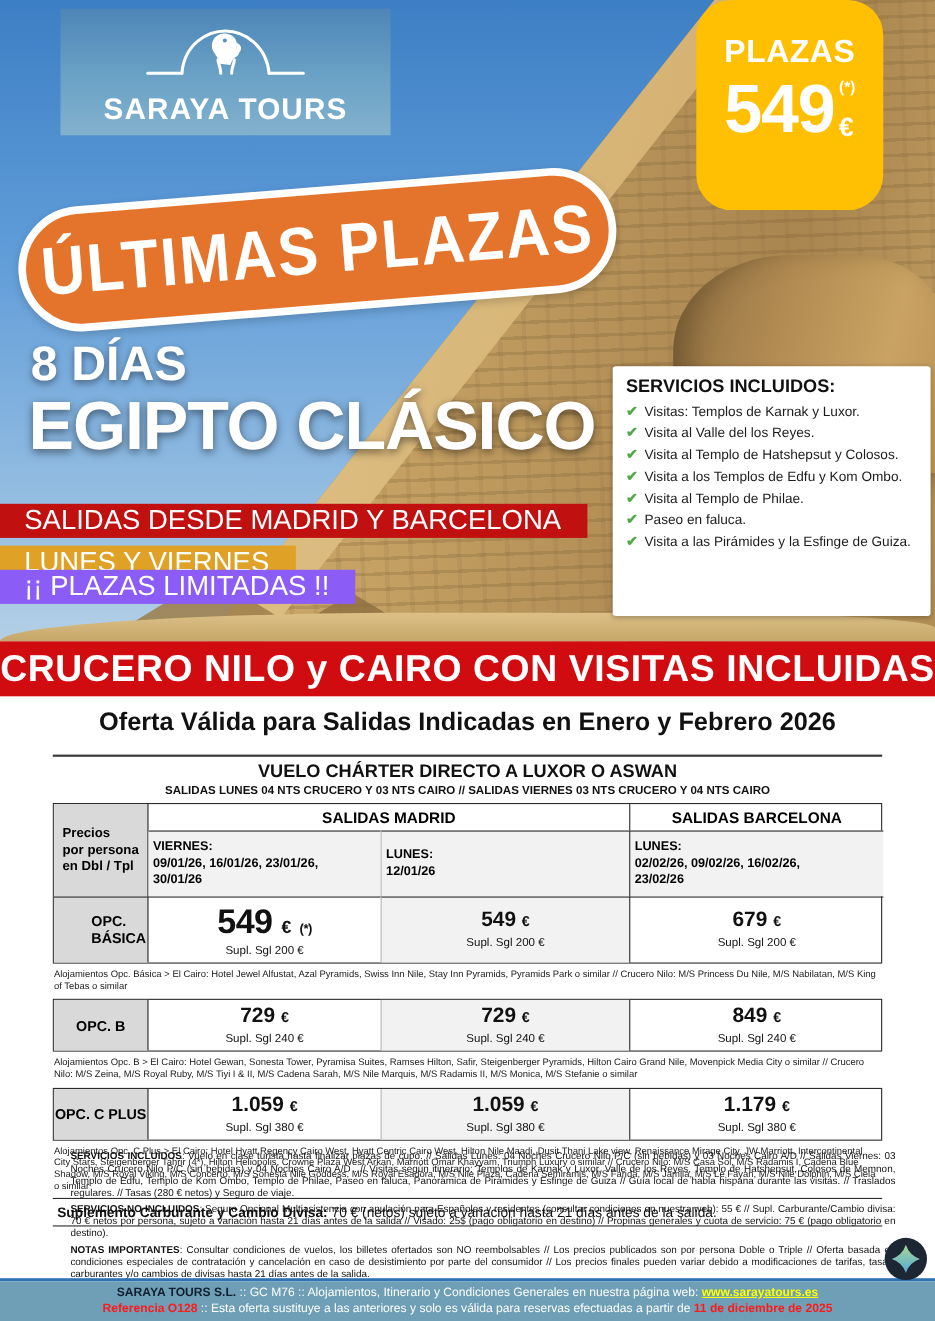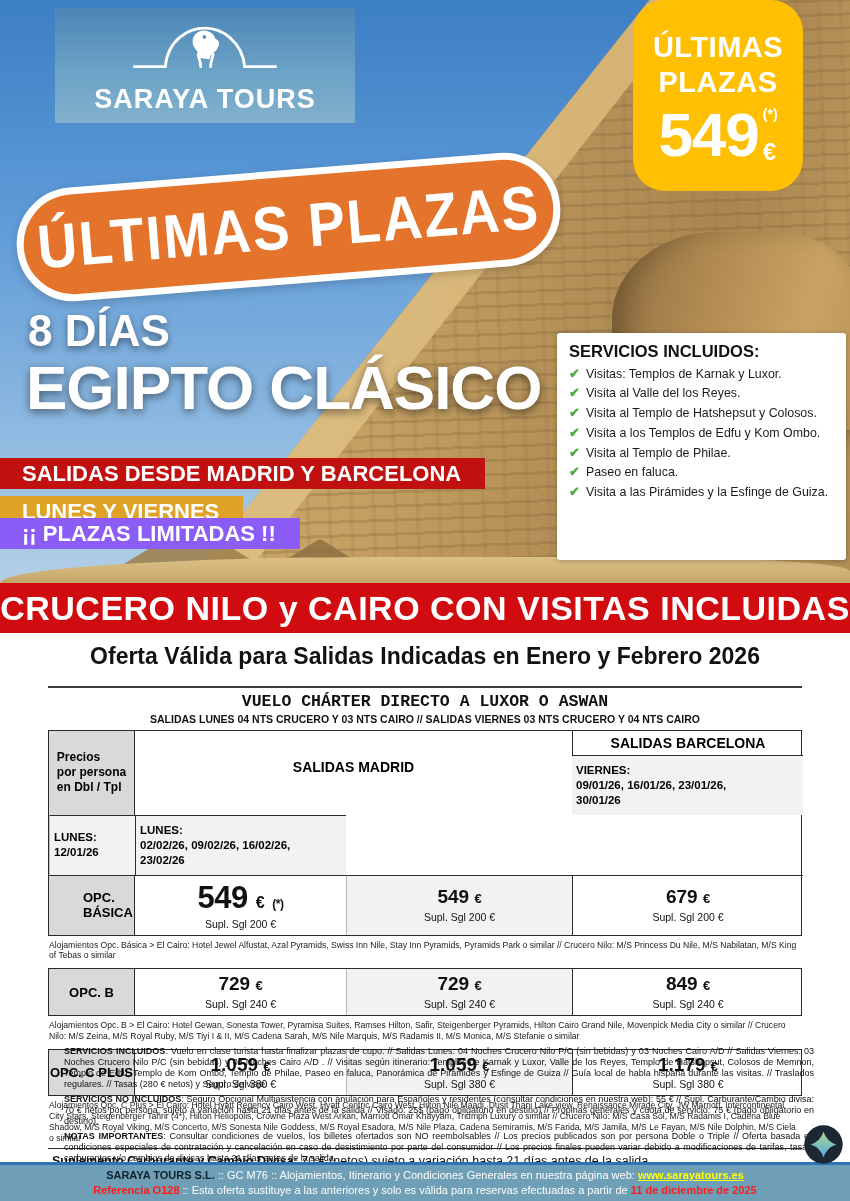--- a/index.html
+++ b/index.html
@@ -63,42 +63,42 @@
   .stamp-text { color:#fff; font-weight:bold; font-size:55px; letter-spacing:2px; transform:scaleY(1.12); white-space:nowrap; }
 
   
   .days { position:absolute; left:28px; top:306px; color:#fff; font-weight:bold; font-size:44px;
           text-shadow:0 3px 7px rgba(0,0,0,.45); }
   .title { position:absolute; left:26px; top:352px; color:#fff; font-weight:bold; font-size:62px; letter-spacing:-1px;
           text-shadow:0 3px 8px rgba(0,0,0,.5); }
 
   
   .ribbon { position:absolute; left:0; height:31px; display:flex; align-items:center;
-          padding:0 24px 0 22px; color:#fff; font-weight:bold; font-size:22px; white-space:nowrap; }
+          padding:0 24px 0 22px; color:#fff; font-weight:normal; font-size:25px; white-space:nowrap; }
   .ribbon-red  { top:458px; background:#c01010; }
   .ribbon-g1   { top:496px; background:#dfa226; }
   .ribbon-g2   { top:518px; background:#8b5cf6; }
 
   
   .services { position:absolute; left:557px; top:333px; width:289px; height:227px; background:#fff;
           border-radius:3px; padding:9px 10px 6px 12px; box-shadow:0 1px 5px rgba(0,0,0,.25); }
   .services-title { font-weight:bold; font-size:16.5px; color:#111; margin-bottom:5px; }
   .svc { display:flex; align-items:flex-start; margin:5.5px 0; font-size:12.4px; color:#1c1c1c; line-height:1.15; }
   .svc .chk { color:#52a947; font-weight:bold; font-size:13px; margin-right:6px; line-height:1.1; }
 
   
   .banner { position:absolute; left:0; top:583px; width:850px; height:50px; background:#d00c10;
           display:flex; align-items:center; justify-content:center; }
   .banner span { color:#fff; font-weight:bold; font-size:34px; letter-spacing:.5px; white-space:nowrap; }
   .offer { position:absolute; left:0; top:643px; width:850px; text-align:center;
           font-weight:bold; font-size:23px; color:#111; }
 
   
   .pricing { position:absolute; left:48px; top:686px; width:754px; border-top:2px solid #3a3a3a; padding-top:4px; }
-  .tbl-title { text-align:center; font-weight:bold; font-size:16.5px; color:#111;font-family:Liberation Mono, monospace; }
+  .tbl-title { text-align:center; font-weight:bold; font-size:16.5px; color:#111; }
   .tbl-sub { text-align:center; font-weight:bold; font-size:10.5px; color:#111; margin-top:2px; }
   .grid { display:grid; grid-template-columns:86px 211px 226px 231px; }
   .box { border:1.6px solid #2b2b2b; margin-top:5px; }
   .box + .note { margin-top:2px; }
   .cell { padding:3px 4px; text-align:center; }
   .corner { grid-row:1 / 3; background:#d9d9d9; display:flex; align-items:center; justify-content:center;
           font-weight:bold; font-size:12px; white-space:pre-line; line-height:1.25; border-right:1.6px solid #2b2b2b; }
   .group { font-weight:bold; font-size:14px; padding:4px 2px; }
   .group.madrid { grid-column:2 / 4; }
   .group.barca { grid-column:4 / 5; border-left:1.6px solid #2b2b2b; }
@@ -168,21 +168,20 @@
         <path d="M129,72 C129,62 133,58 133,52"></path>
       </g>
       <path d="M112,58 C108,44 100,42 100,32 C100,19 111,12 122,14 C133,16 139,25 136,35 C142,38 142,46 132,50 C129,54 128,58 127,60 Z" fill="#ffffff"></path>
       <path d="M134,26 C146,30 146,40 133,47 C139,39 137,31 130,27 Z" fill="#ffffff"></path>
       <circle cx="119" cy="24" r="3" fill="#5b93be"></circle>
     </svg>
     <div class="logo-text">SARAYA TOURS</div>
   </div>
 
   <div class="badge">
-    <div class="badge-l1">ÚLTIMAS</div>
     <div class="badge-l2">PLAZAS</div>
     <div class="badge-price-row">
       <span class="badge-amount">549</span>
       <span class="badge-side">
         <span class="badge-star">(*)</span>
         <span class="badge-euro">€</span>
       </span>
     </div>
   </div>
 
@@ -236,22 +235,22 @@
 
   <div class="pricing">
     <div class="tbl-title">VUELO CHÁRTER DIRECTO A LUXOR O ASWAN</div>
     <div class="tbl-sub">SALIDAS LUNES 04 NTS CRUCERO Y 03 NTS CAIRO // SALIDAS VIERNES 03 NTS CRUCERO Y 04 NTS CAIRO</div>
 
     <div class="box">
       <div class="grid">
         <div class="corner">Precios
 por persona
 en Dbl / Tpl</div>
+        <div class="cell group madrid">SALIDAS MADRID</div>
         <div class="cell group barca">SALIDAS BARCELONA</div>
-        <div class="cell group madrid">SALIDAS MADRID</div>
         <div class="datecell c2">VIERNES:
 09/01/26, 16/01/26, 23/01/26,
 30/01/26</div>
         <div class="datecell c3">LUNES:
 12/01/26</div>
         <div class="datecell c4">LUNES:
 02/02/26, 09/02/26, 16/02/26,
 23/02/26</div>
       </div>
       <div class="grid row-basica">

